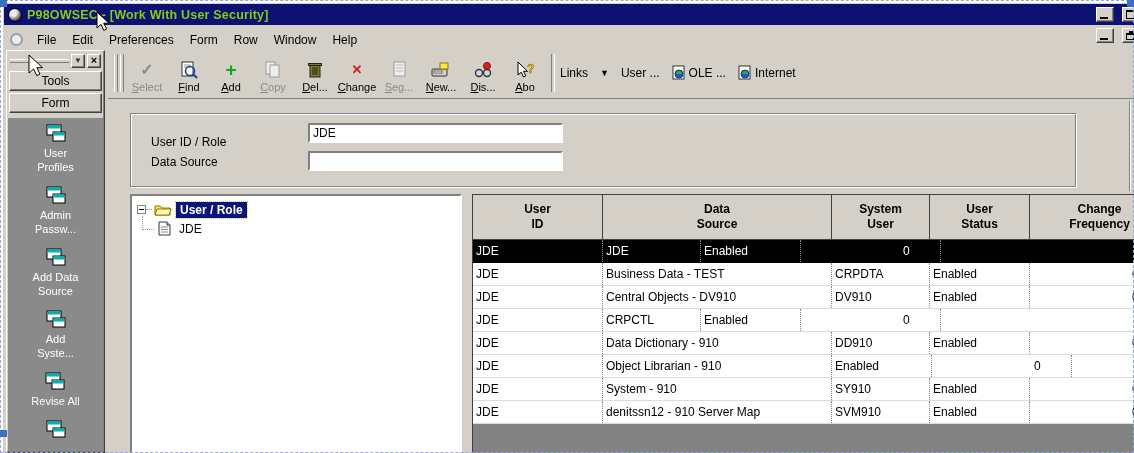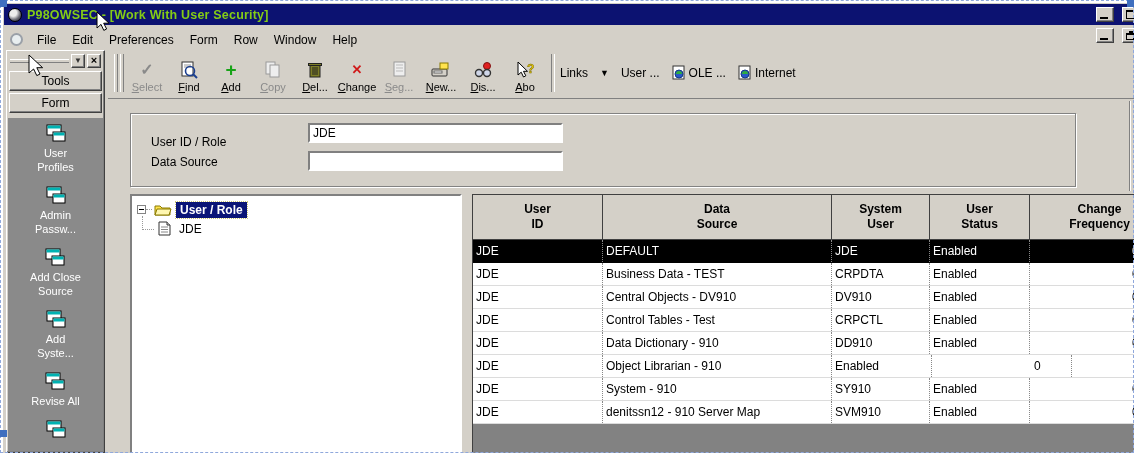--- a/index.html
+++ b/index.html
@@ -182,21 +182,21 @@
           <span class="exit-label">Admin
 Passw...</span>
         </div>
         <div class="exit-item">
           <svg width="24" height="19">
               <rect x="3" y="1" width="14" height="10" fill="#fff" stroke="#000"></rect>
               <rect x="3.5" y="1.5" width="13" height="3" fill="#00b2b2"></rect>
               <rect x="9" y="8" width="12" height="9" fill="#fff" stroke="#000"></rect>
               <rect x="9.5" y="8.5" width="11" height="3" fill="#00b2b2"></rect>
             </svg>
-          <span class="exit-label">Add Close
+          <span class="exit-label">Add Data
 Source</span>
         </div>
         <div class="exit-item">
           <svg width="24" height="19">
               <rect x="3" y="1" width="14" height="10" fill="#fff" stroke="#000"></rect>
               <rect x="3.5" y="1.5" width="13" height="3" fill="#00b2b2"></rect>
               <rect x="9" y="8" width="12" height="9" fill="#fff" stroke="#000"></rect>
               <rect x="9.5" y="8.5" width="11" height="3" fill="#00b2b2"></rect>
             </svg>
           <span class="exit-label">Add
@@ -395,21 +395,20 @@
               <span>Status</span>
             </div>
           <div class="gh-cell c4">
               <span>Change</span>
               <span>Frequency</span>
             </div>
         </div>
 
         <div class="grid-row row-selected">
           <div class="gr-cell c0">JDE</div>
-          <div class="gr-cell c1">DEFAULT</div>
           <div class="gr-cell c2">JDE</div>
           <div class="gr-cell c3">Enabled</div>
           <div class="gr-cell c4">
               <span class="cf-val">0</span>
             </div>
         </div>
         <div class="grid-row">
           <div class="gr-cell c0">JDE</div>
           <div class="gr-cell c1">Business Data - TEST</div>
           <div class="gr-cell c2">CRPDTA</div>
@@ -422,21 +421,20 @@
           <div class="gr-cell c0">JDE</div>
           <div class="gr-cell c1">Central Objects - DV910</div>
           <div class="gr-cell c2">DV910</div>
           <div class="gr-cell c3">Enabled</div>
           <div class="gr-cell c4">
               <span class="cf-val">0</span>
             </div>
         </div>
         <div class="grid-row">
           <div class="gr-cell c0">JDE</div>
-          <div class="gr-cell c1">Control Tables - Test</div>
           <div class="gr-cell c2">CRPCTL</div>
           <div class="gr-cell c3">Enabled</div>
           <div class="gr-cell c4">
               <span class="cf-val">0</span>
             </div>
         </div>
         <div class="grid-row">
           <div class="gr-cell c0">JDE</div>
           <div class="gr-cell c1">Data Dictionary - 910</div>
           <div class="gr-cell c2">DD910</div>

